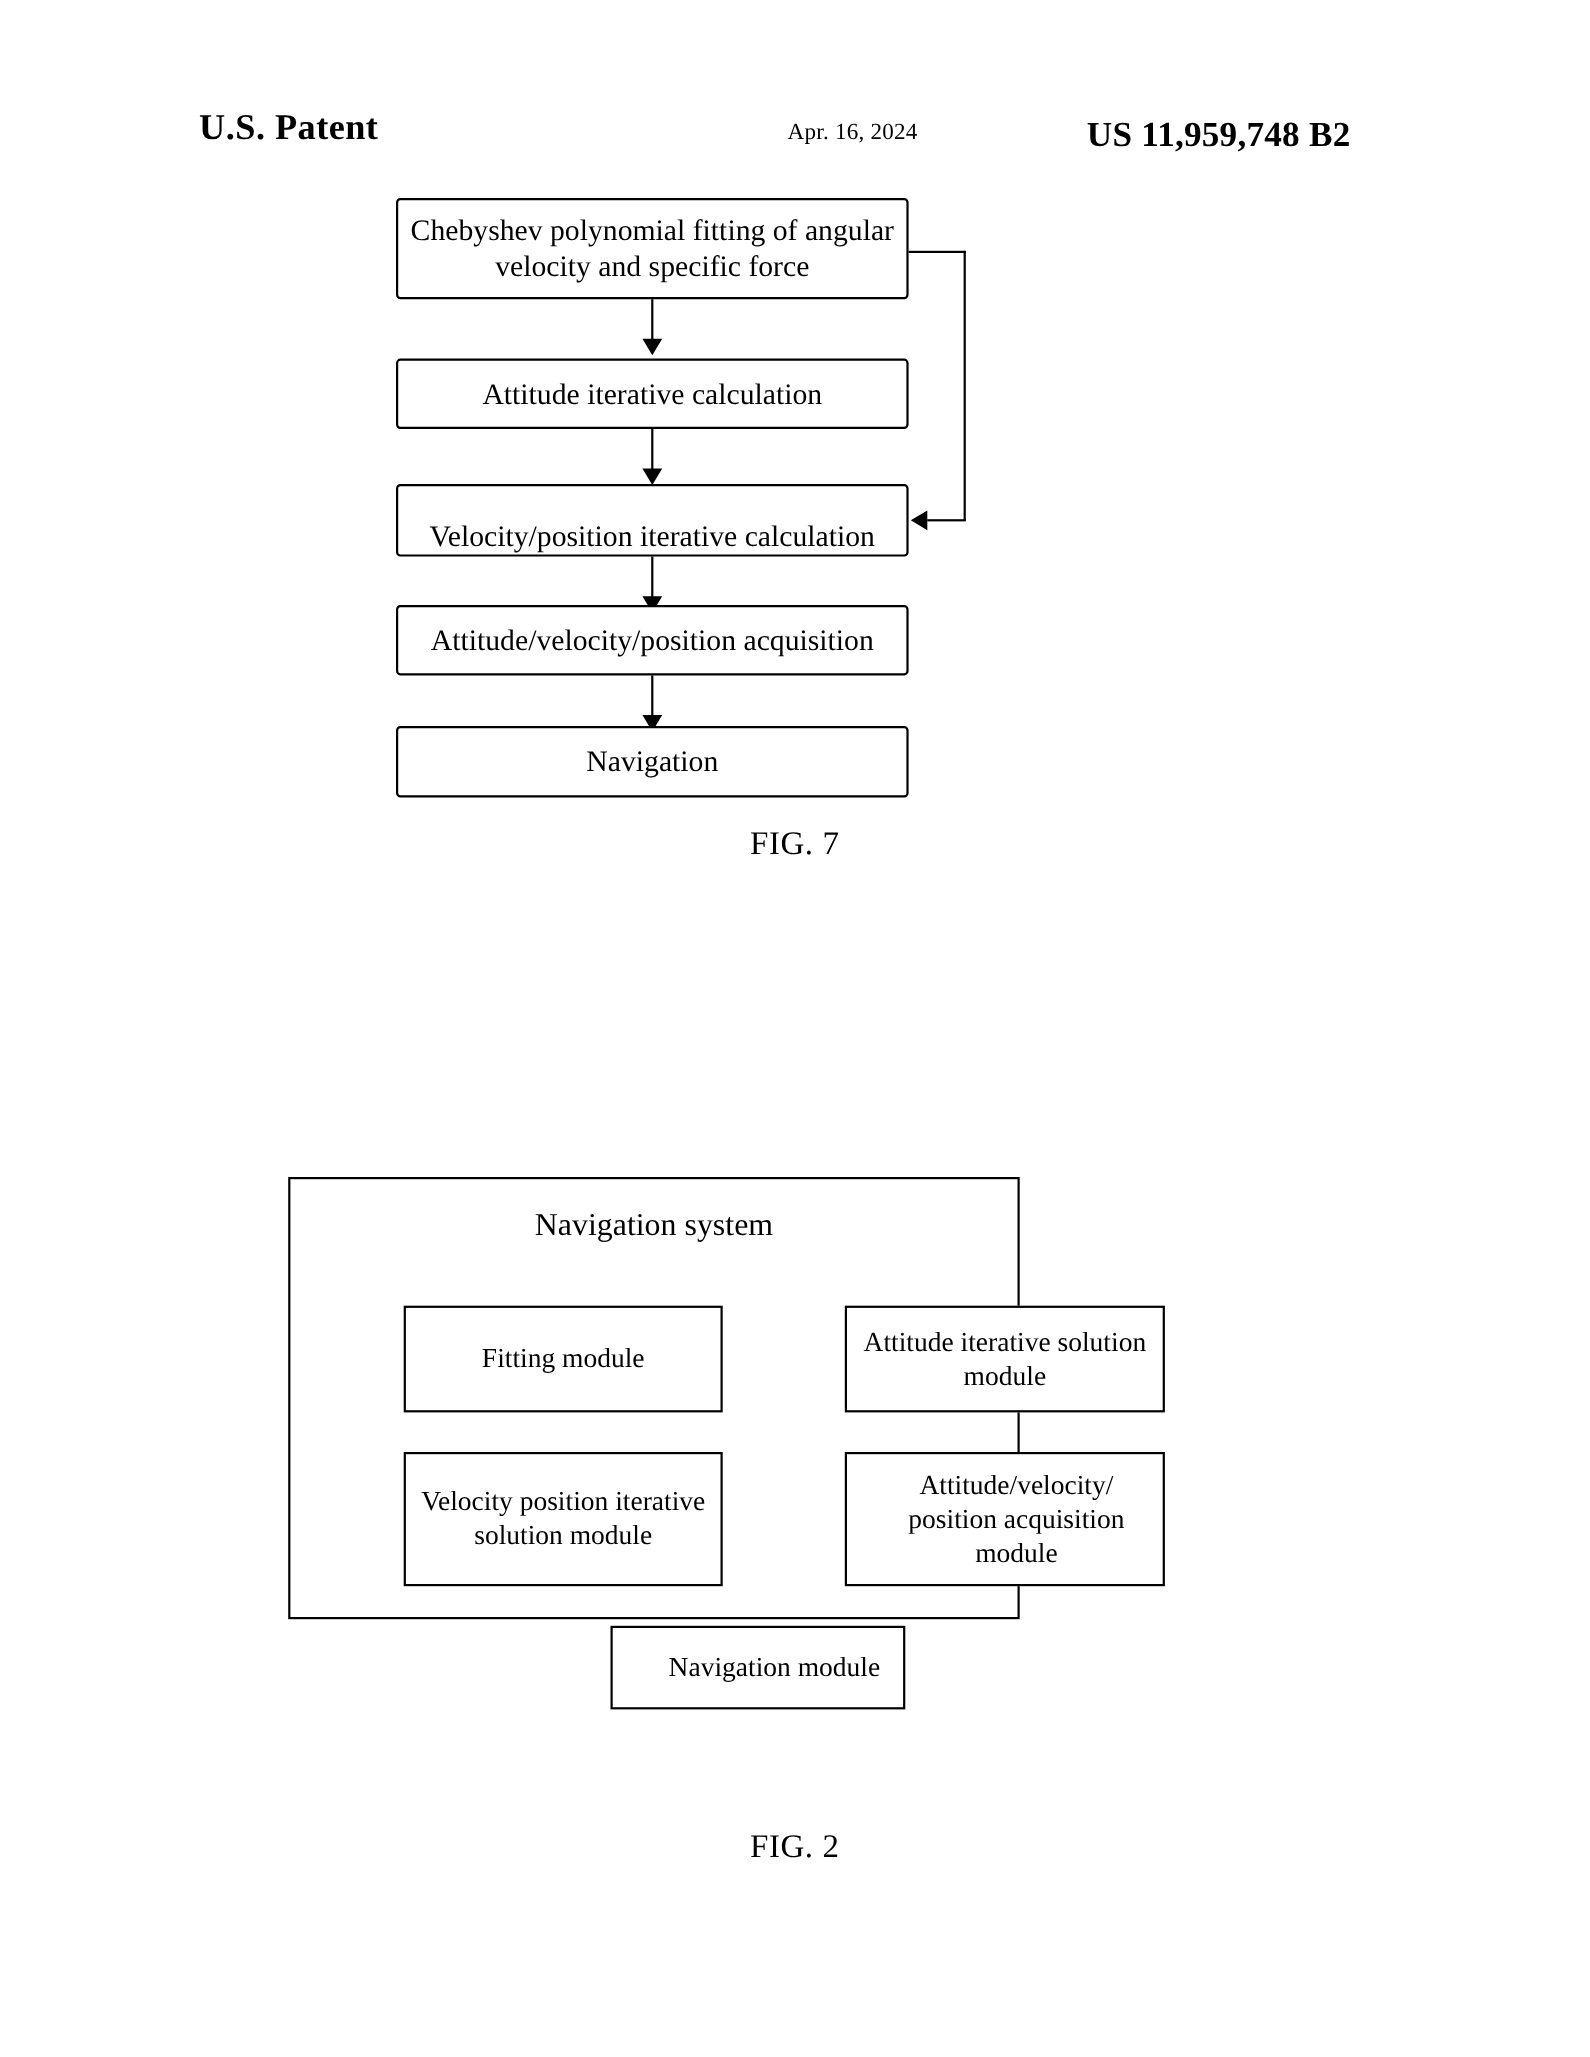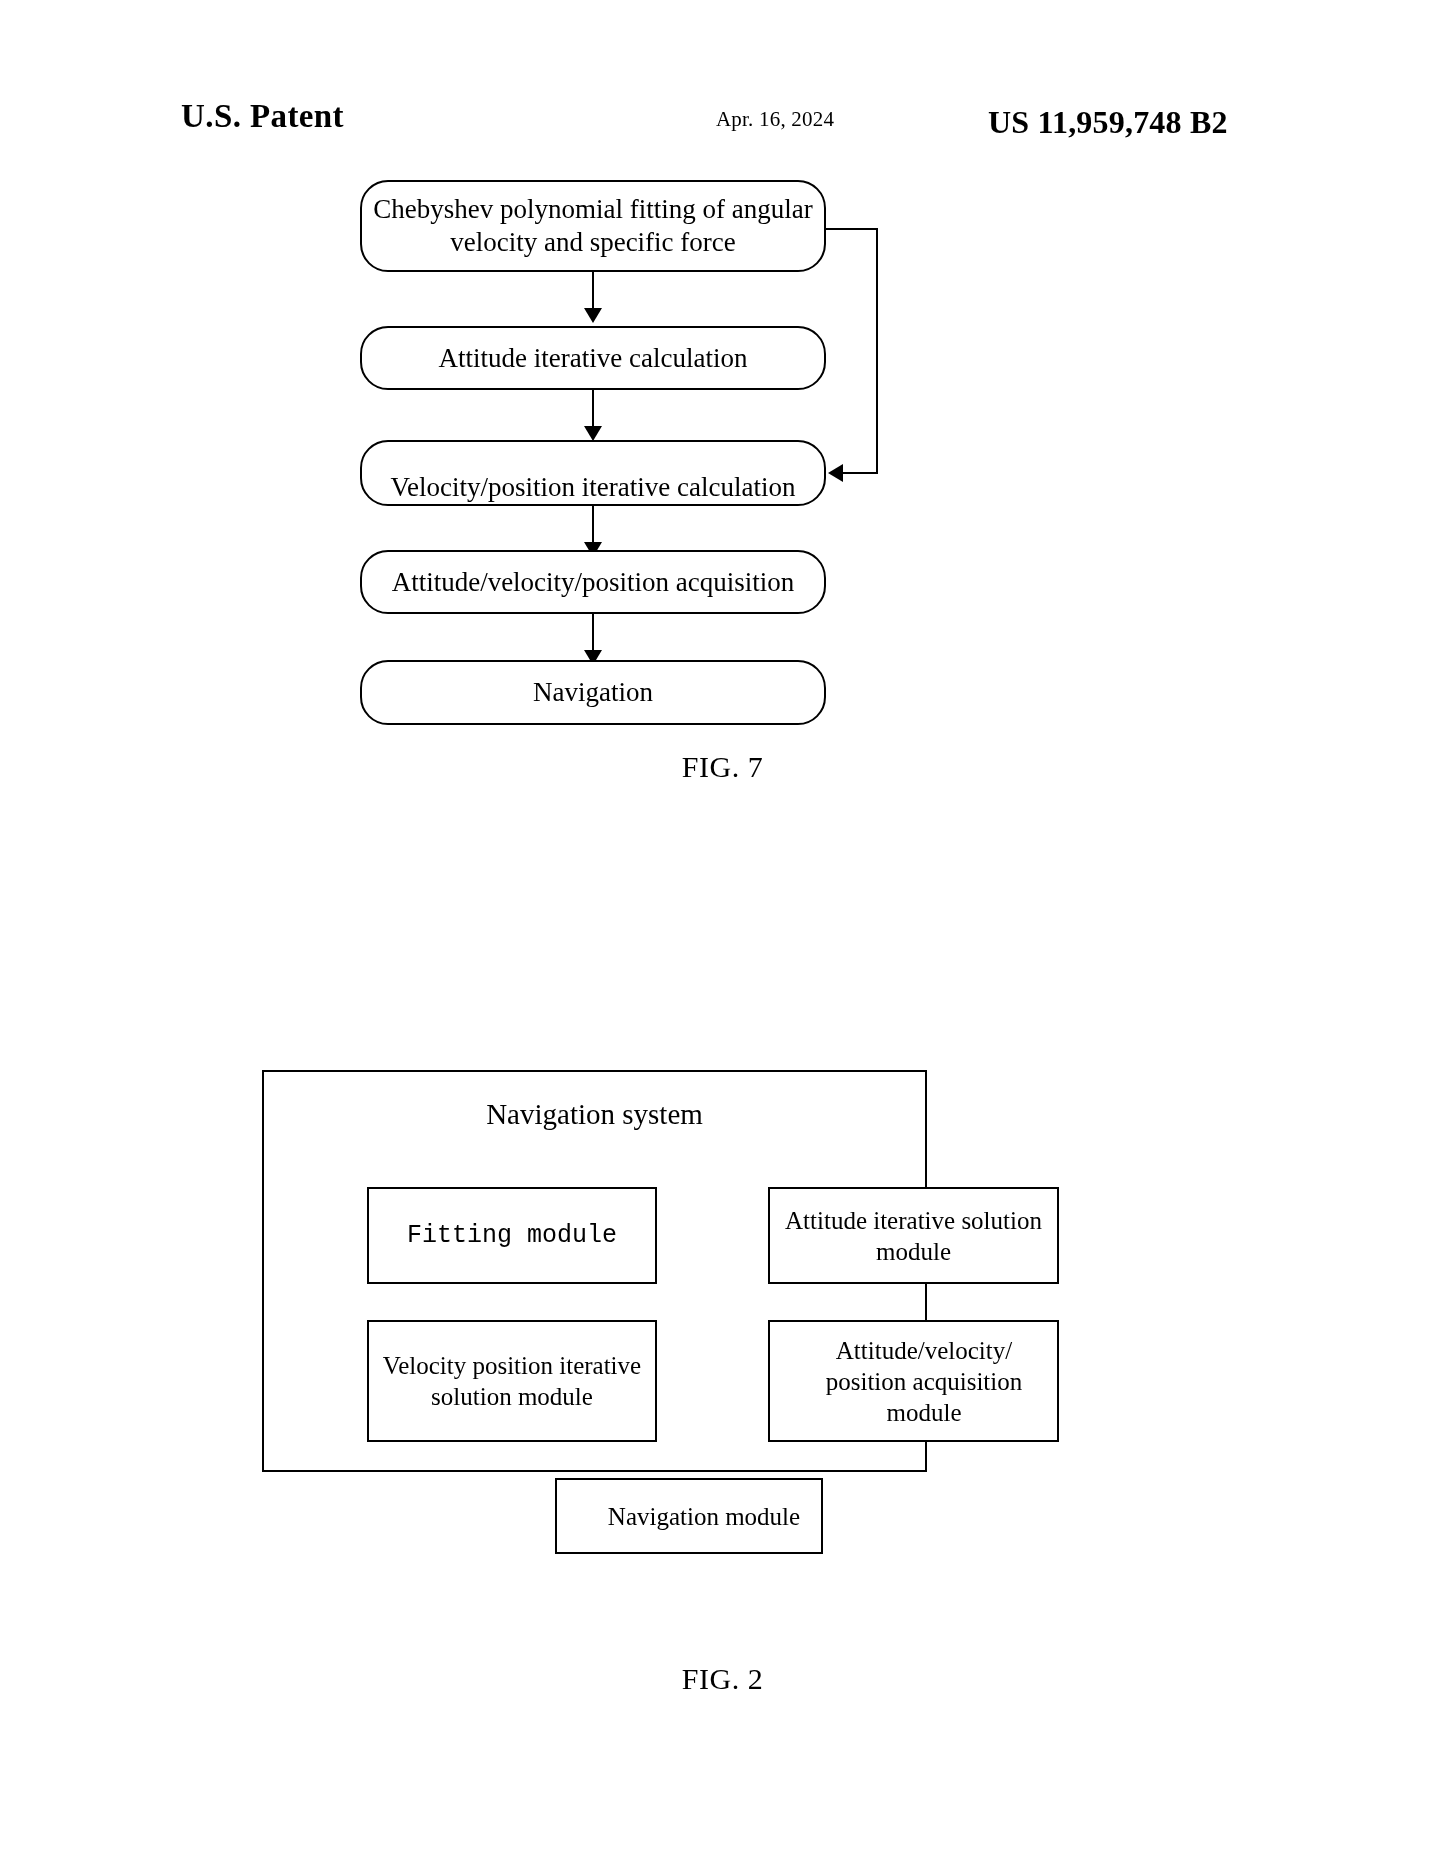--- a/index.html
+++ b/index.html
@@ -66,21 +66,21 @@
     left: 0;
     top: 1050px;
     width: 1445px;
     height: 780px;
   }
 
   
   .flow-box {
     position: absolute;
     border: 2.2px solid #000;
-    border-radius: 28px;
+    border-radius: 4px;
     background: #fff;
     box-sizing: border-box;
     display: flex;
     align-items: center;
     justify-content: center;
     text-align: center;
     font-size: 27px;
     line-height: 1.22;
     padding: 0 10px;
   }
@@ -207,21 +207,21 @@
 
   <div class="fig-caption" style="left:0; top:550px;">FIG. 7</div>
 </div>
 
 <div class="figure" id="figure-2">
 
   <div class="system-outer"></div>
 
   <div class="system-title" style="left:262px; top:48px;">Navigation system</div>
 
-  <div class="module-box" style="left:367px; top:137px; width:290px; height:97px;font-family:Liberation Mono, monospace;">
+  <div class="module-box" style="left:367px; top:137px; width:290px; height:97px;">
     <span>Fitting module</span>
   </div>
 
   <div class="module-box" style="left:768px; top:137px; width:291px; height:97px;">
     <span>Attitude iterative solution module</span>
   </div>
 
   <div class="module-box" style="left:367px; top:270px; width:290px; height:122px;">
     <span>Velocity position iterative solution module</span>
   </div>

